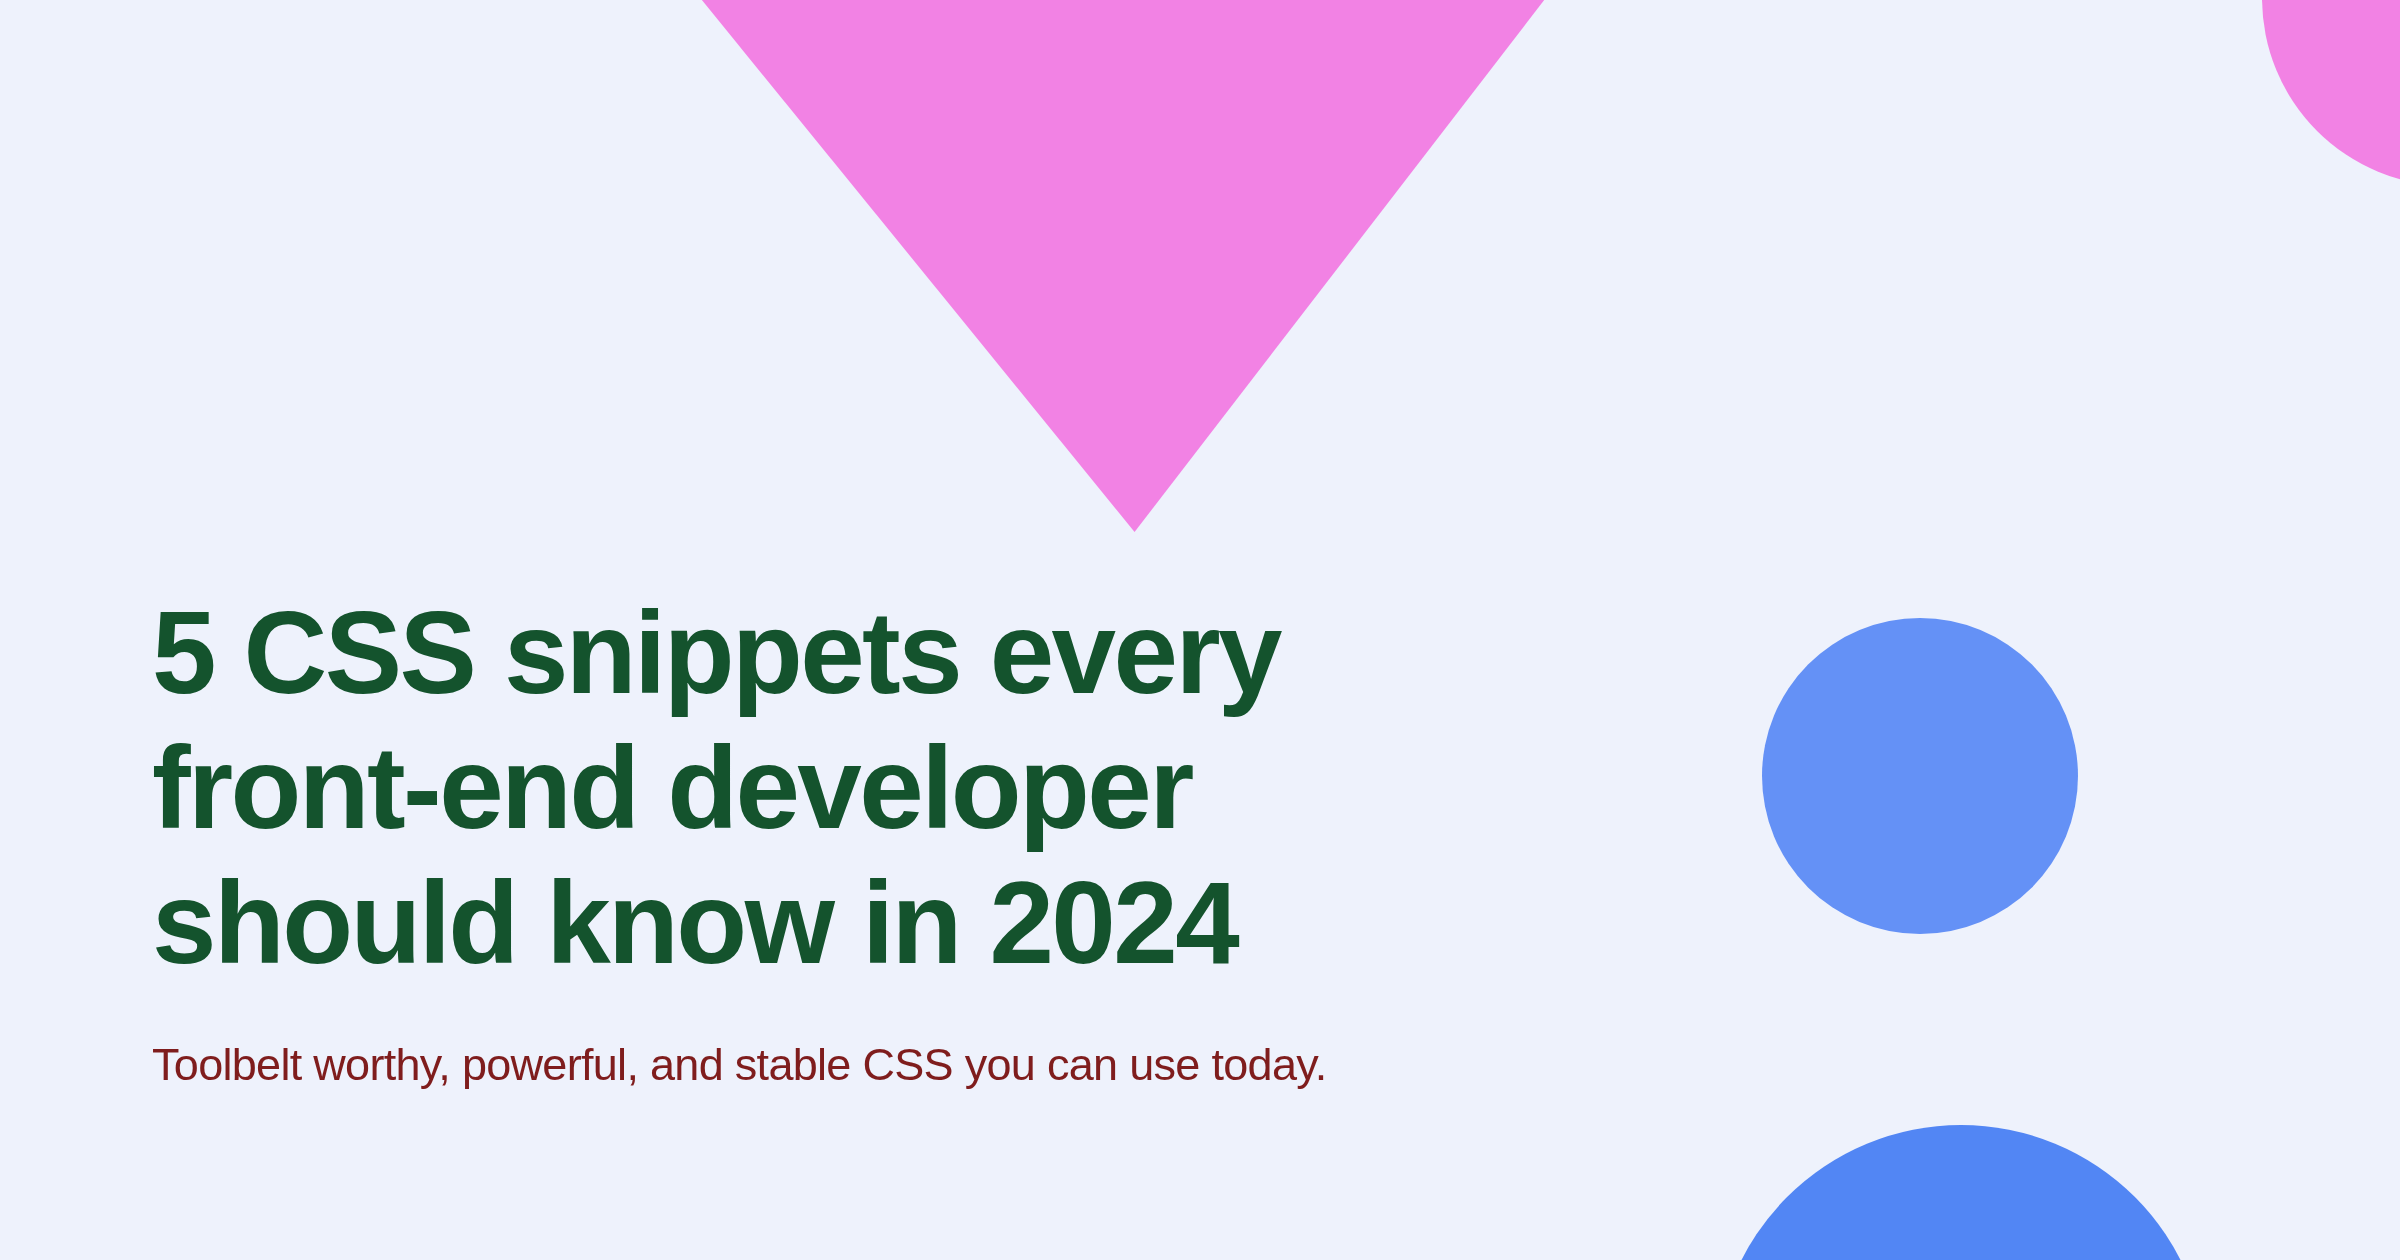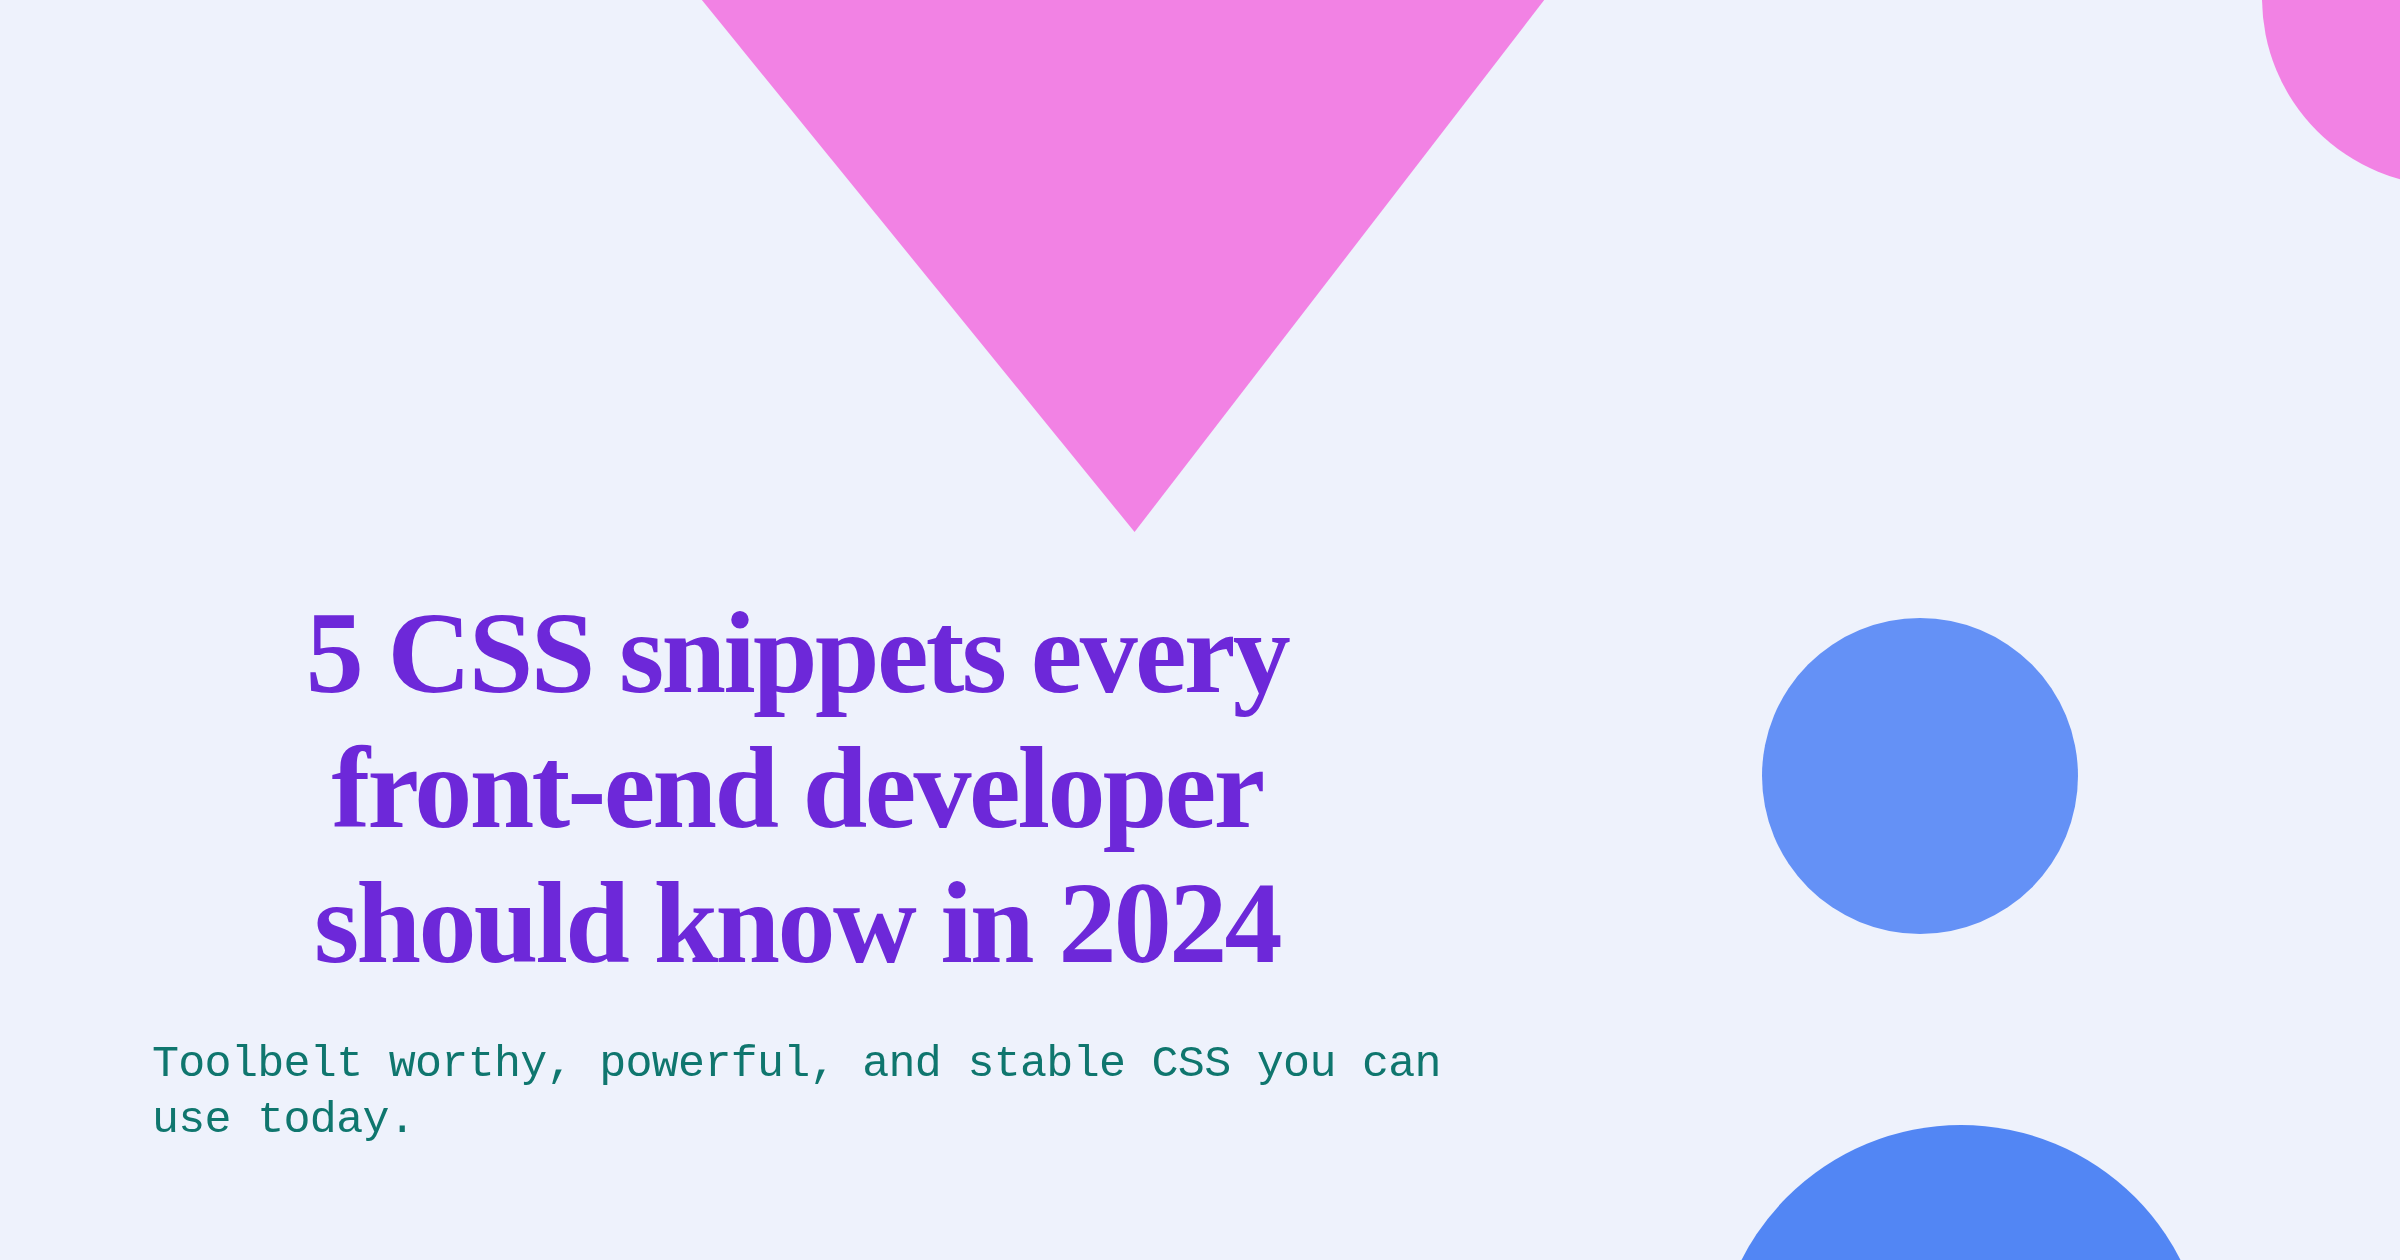--- a/index.html
+++ b/index.html
@@ -71,35 +71,34 @@
   .content {
     position: absolute;
     left: 152px;
     top: 586px;
     width: 1290px;
     z-index: 2;
   }
 
   .headline {
     margin: 0;
-    color: #6d28d9;
-    font-family: Liberation Serif, serif;
+    color: #14532d;
+    font-family: Liberation Sans, sans-serif;
     font-size: 116px;
     font-weight: bold;
     line-height: 135px;
     letter-spacing: -2.6px;
     white-space: pre-line;
-    text-align: center;
   }
 
   .subtitle {
     margin: 0;
     padding-top: 46px;
-    color: #0f766e;
-    font-family: Liberation Mono, monospace;
+    color: #7f1d1d;
+    font-family: Liberation Sans, sans-serif;
     font-size: 45px;
     font-weight: normal;
     line-height: 56px;
     letter-spacing: -0.7px;
   }
 </style>
 </head>
 <body>
 
 <div class="canvas">

